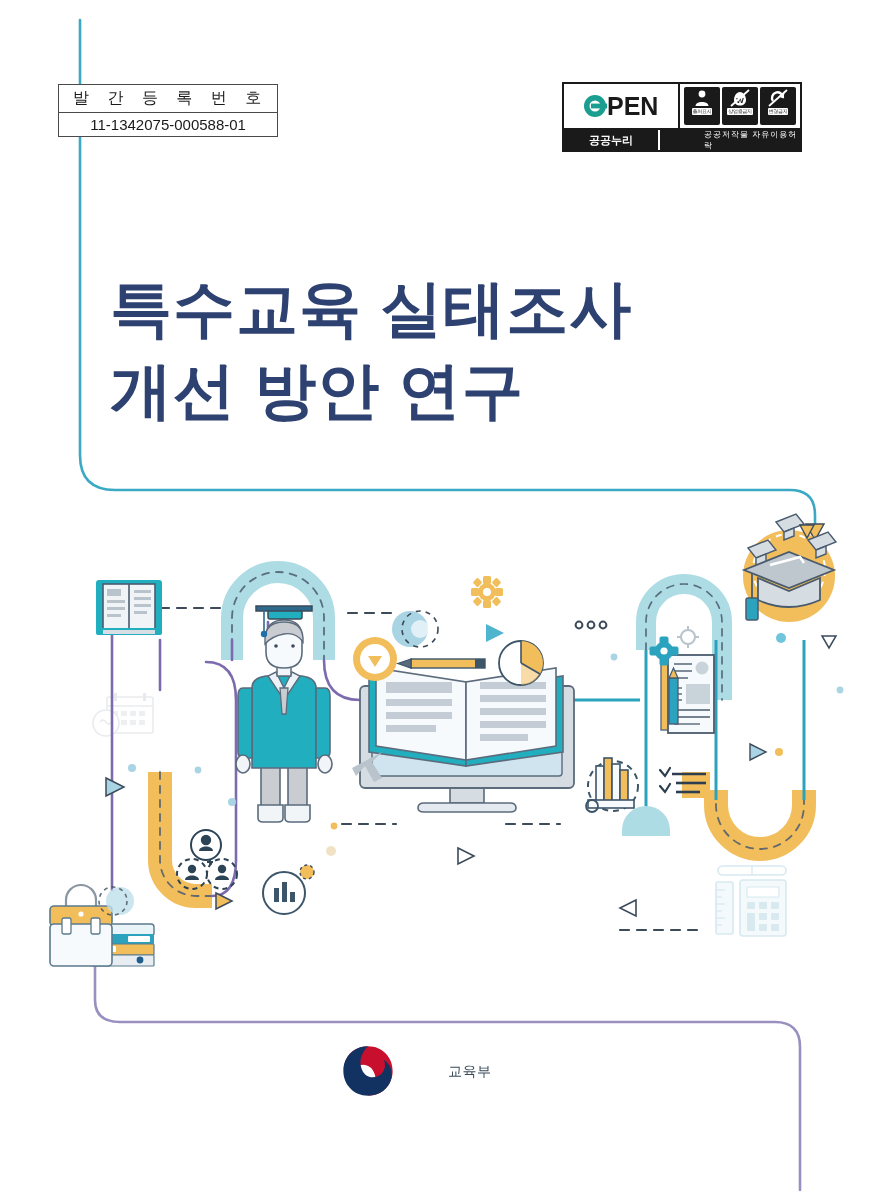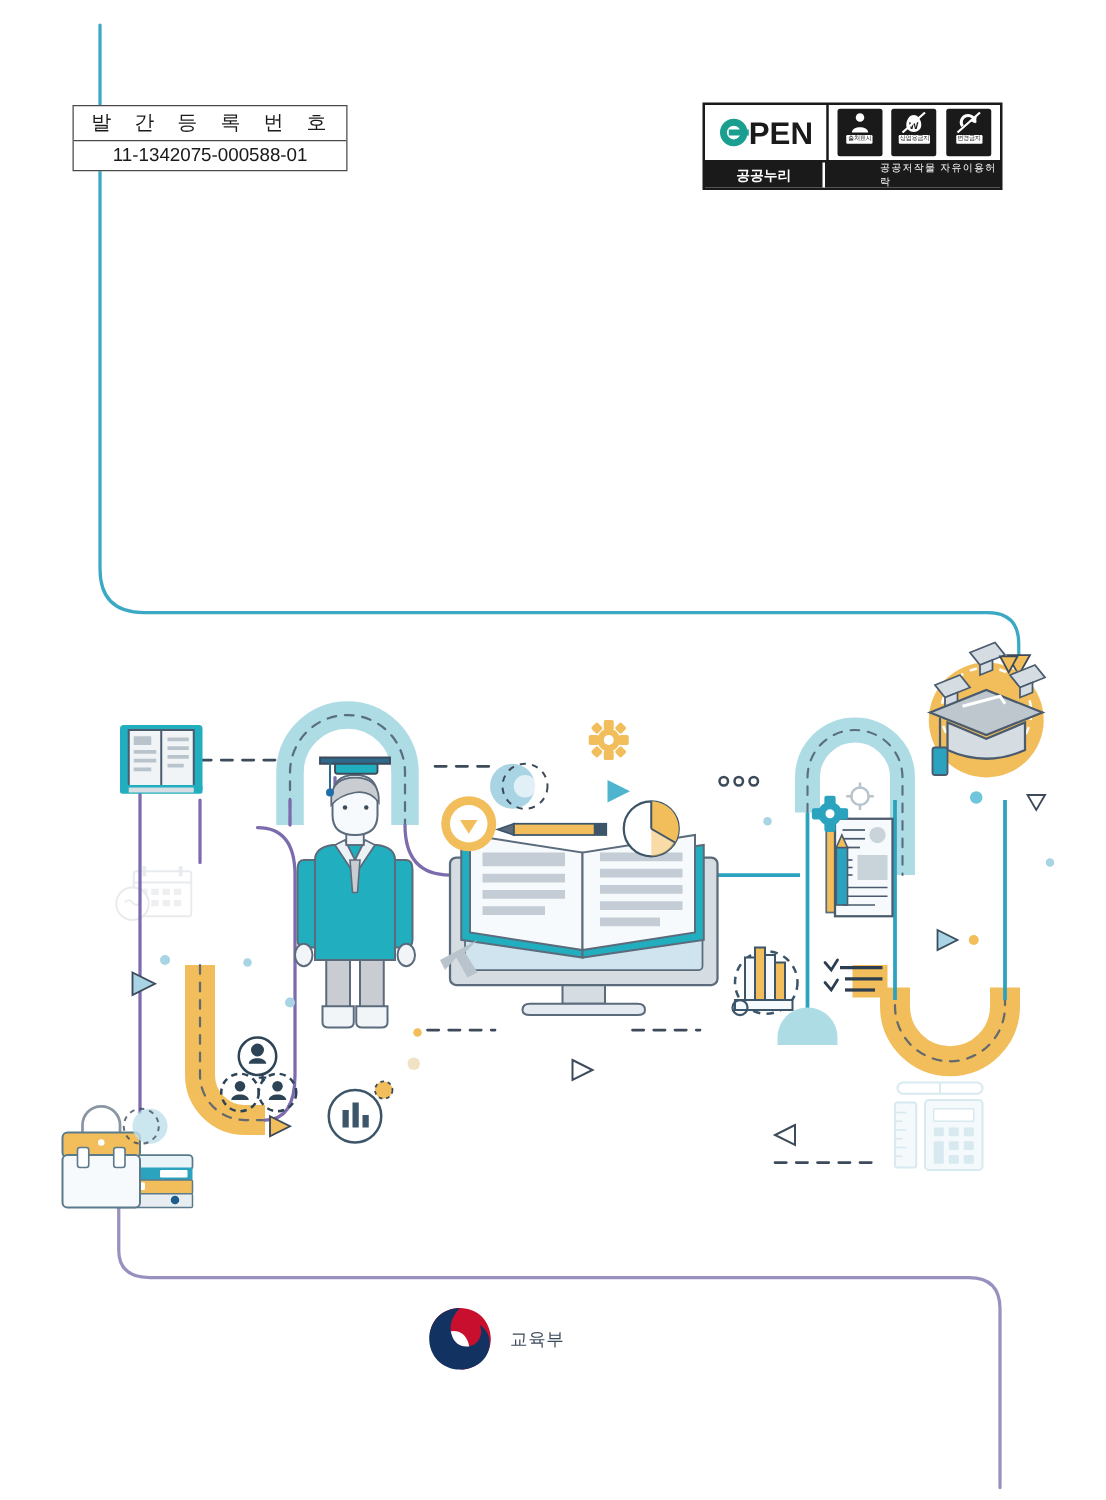--- a/index.html
+++ b/index.html
@@ -59,21 +59,21 @@
     width: 240px;
     border: 2px solid #1a1a1a;
     background: #ffffff;
     box-sizing: border-box;
   }
   #open-badge-top {
     display: flex;
     height: 44px;
   }
   #open-badge-logo {
-    width: 99px;
+    width: 116px;
     display: flex;
     align-items: center;
     justify-content: center;
     border-right: 2px solid #1a1a1a;
     box-sizing: border-box;
   }
   #open-badge-icons {
     flex: 1;
     display: flex;
     align-items: center;
@@ -168,20 +168,21 @@
   #footer-logo-mark {
     width: 56px;
     height: 56px;
     margin-right: 12px;
     flex: none;
   }
   #footer-logo-text {
     display: flex;
     flex-direction: row;
     justify-content: center;
+    margin-left: 40px;
   }
   #footer-ministry {
     font-size: 14px;
     color: #3a4a5a;
     letter-spacing: 0.5px;
     line-height: 17px;
     font-weight: 500;
   }
   #footer-institute {
     font-size: 25px;
@@ -246,20 +247,22 @@
         </div>
       </div>
     </div>
     <div id="open-badge-bottom">
       <div id="open-badge-brand">공공누리</div>
       <div id="open-badge-tagline">공공저작물 자유이용허락</div>
     </div>
   </div>
 
   <div id="title-block">
+    <div class="title-line">특수교육 실태조사</div>
+    <div class="title-line">개선 방안 연구</div>
   </div>
 
   <svg id="illustration" viewBox="0 0 885 1200">
 
     <g opacity="0.30">
       <rect x="107" y="697" width="46" height="36" rx="2" fill="#ffffff" stroke="#B6BFC8" stroke-width="1.6"></rect>
       <line x1="107" y1="706" x2="153" y2="706" stroke="#B6BFC8" stroke-width="1.6"></line>
       <rect x="114" y="693" width="3" height="8" fill="#B6BFC8"></rect>
       <rect x="143" y="693" width="3" height="8" fill="#B6BFC8"></rect>
       <g fill="#C9CDD2">

